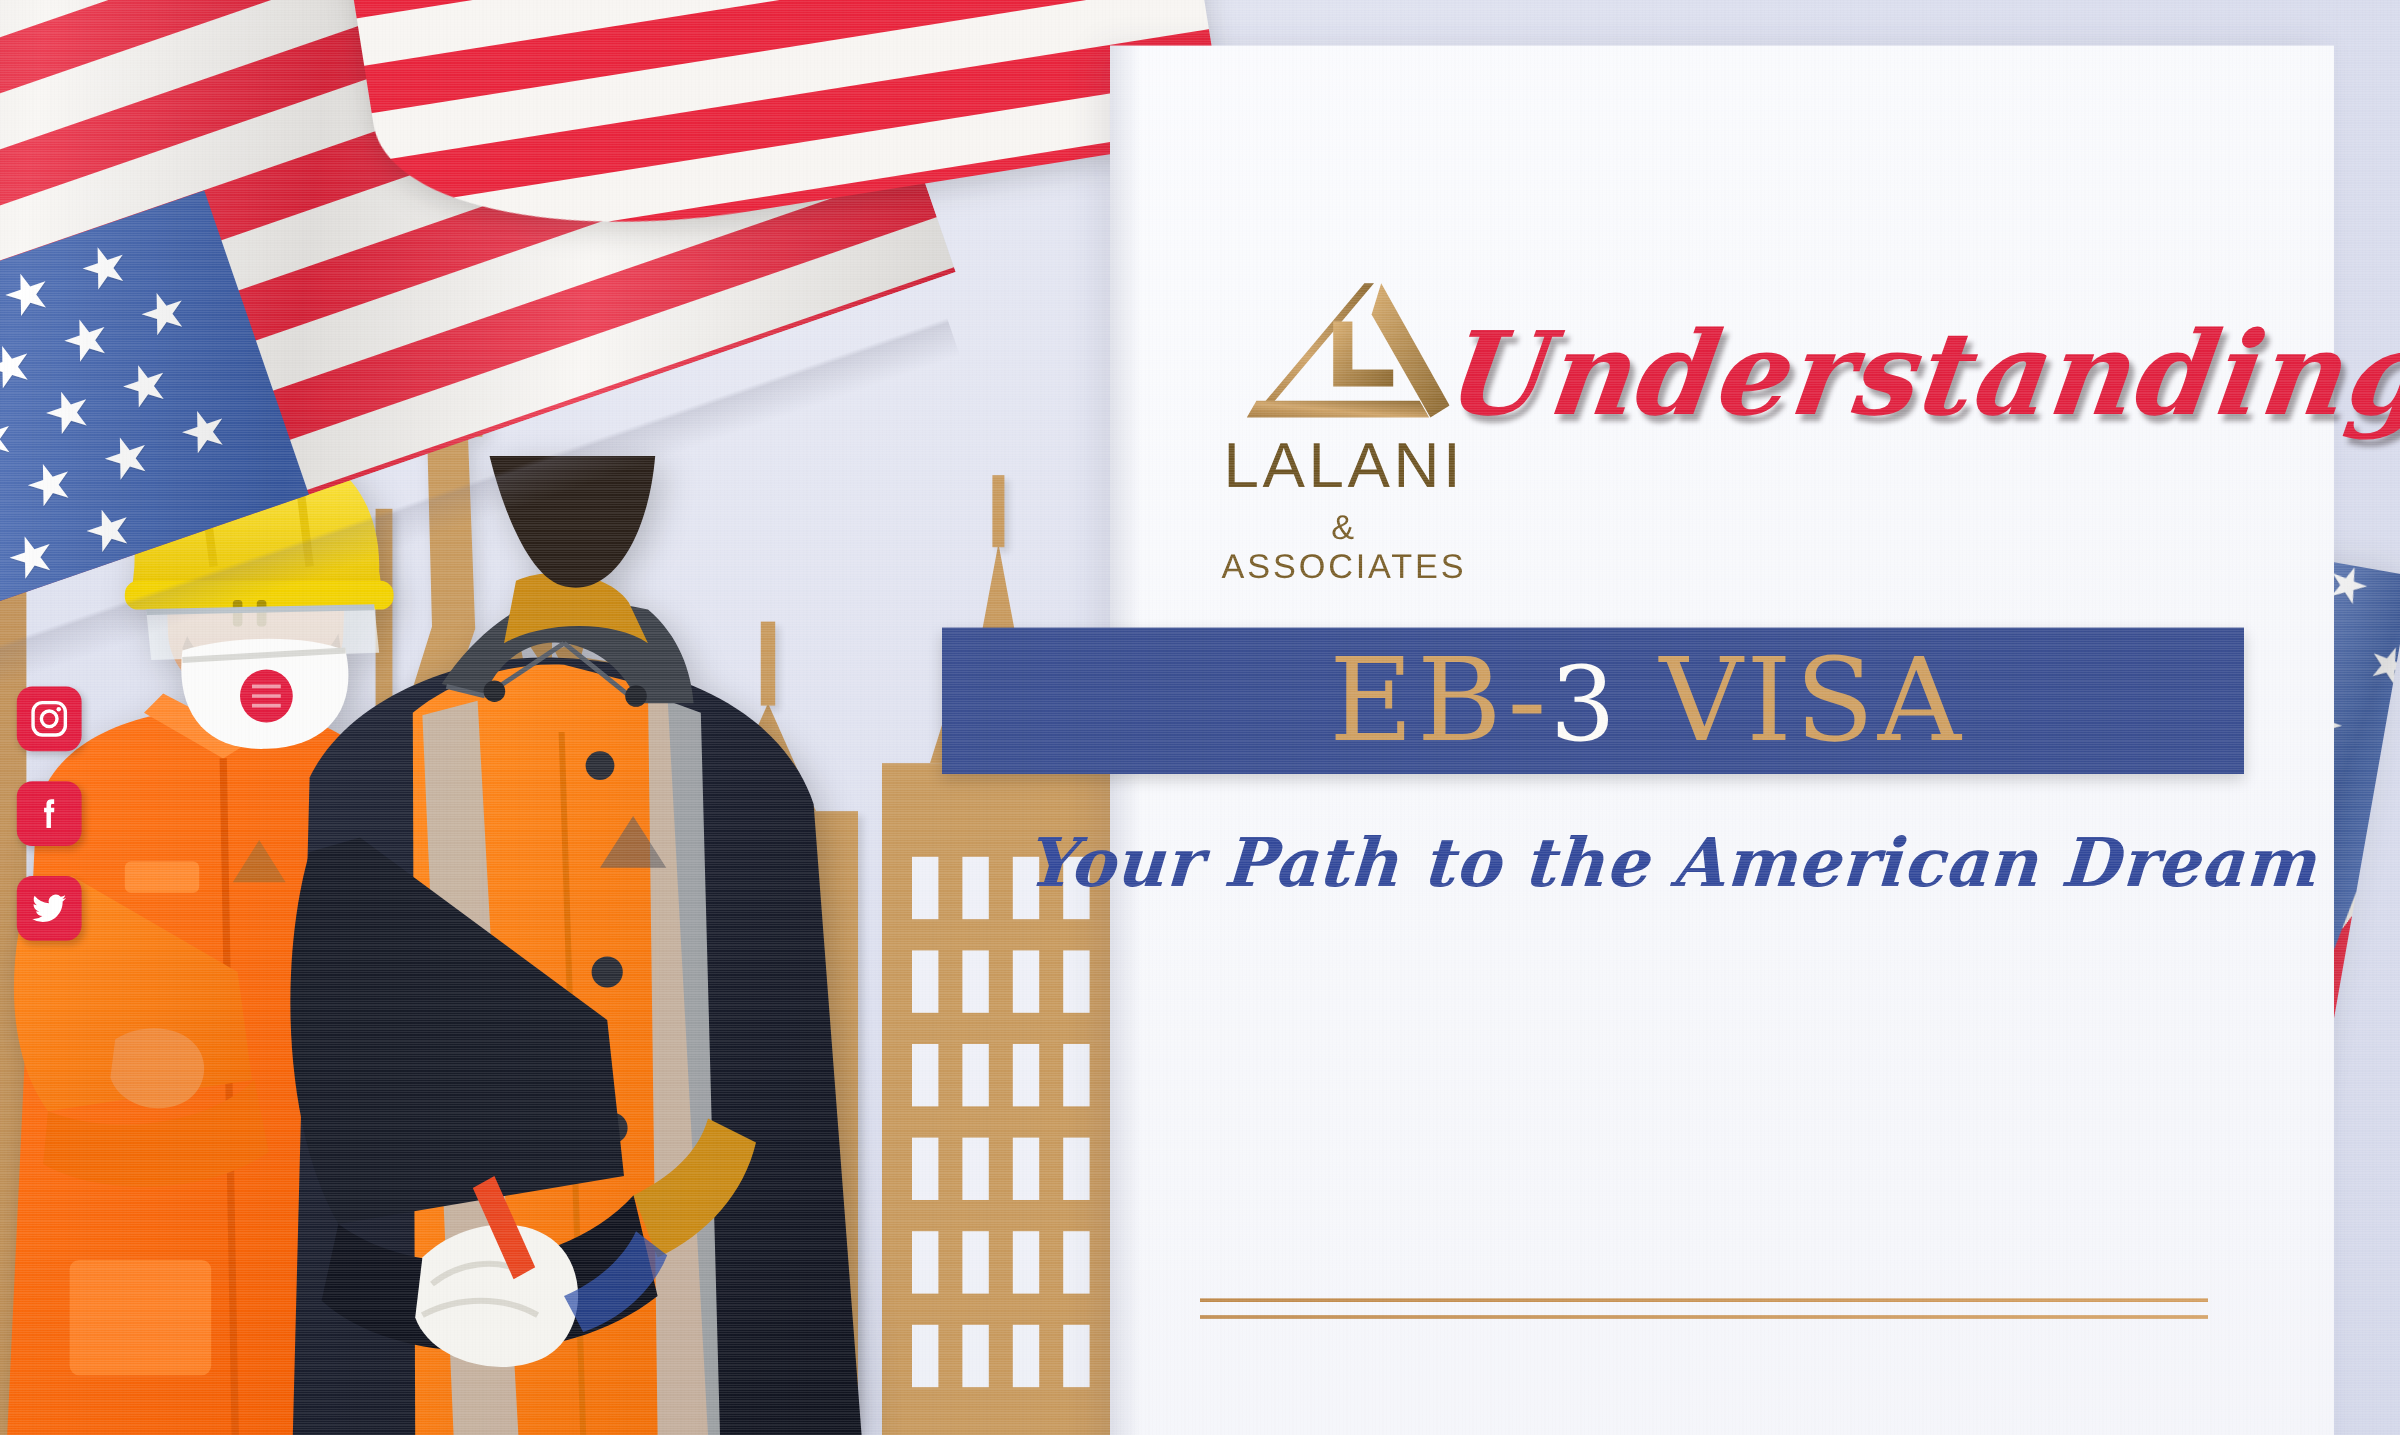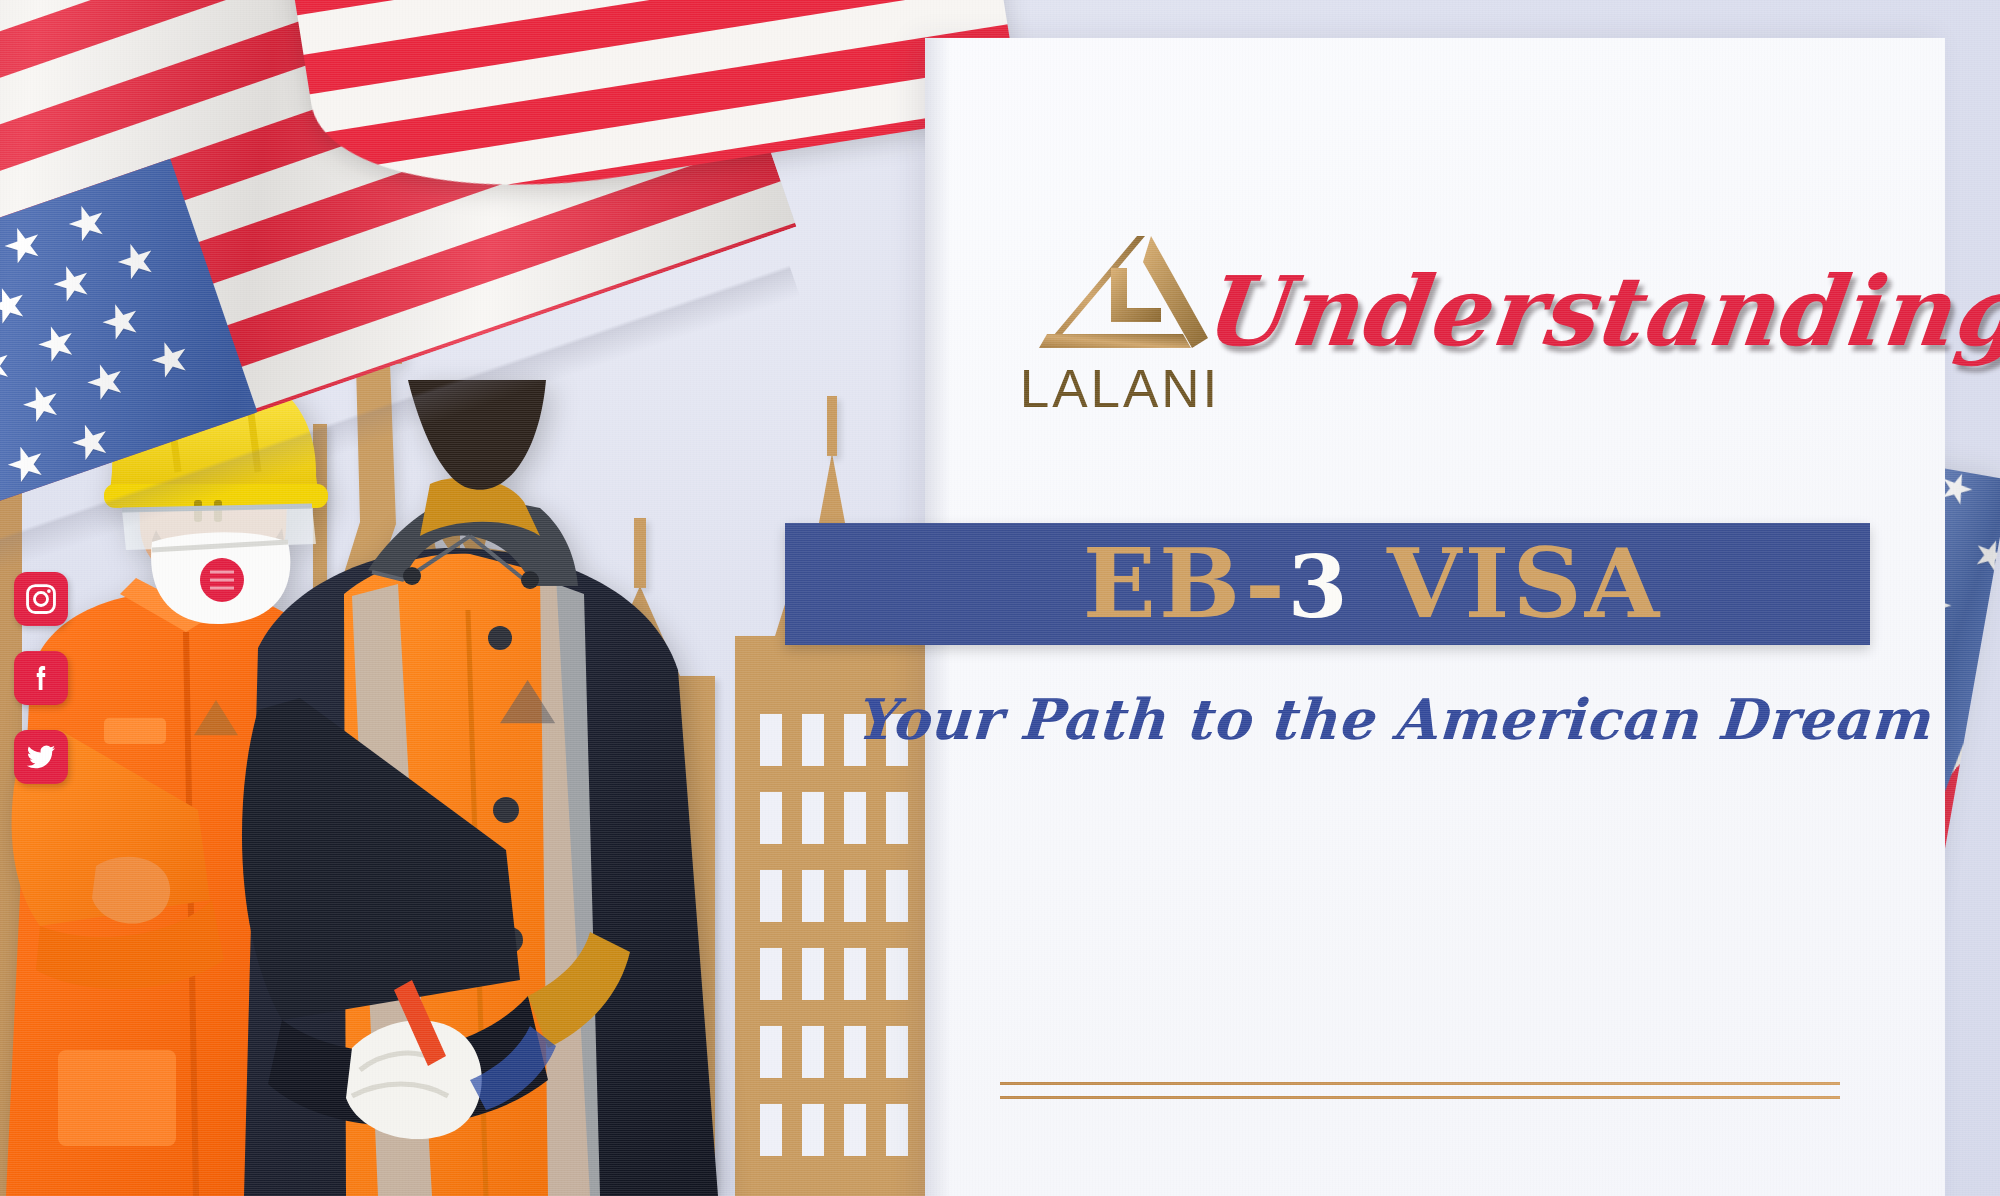--- a/index.html
+++ b/index.html
@@ -149,21 +149,21 @@
   
   .blue-bar{
     position:absolute; left:-140px; top:485px; width:1085px; height:122px;
     background:#3b4f91;
     box-shadow:0 5px 12px rgba(0,0,0,.18);
   }
   .blue-bar .title{
     position:absolute; left:0; right:0; top:50%; transform:translateY(-50%);
     text-align:center;
     font-family:"DejaVu Serif", serif;
-    font-weight:700; font-size:96px; letter-spacing:3px;
+    font-weight:400; font-size:96px; letter-spacing:3px;
     color:#cfa062; line-height:1;
     padding-left:90px;
     white-space:nowrap;
   }
   .blue-bar .title .three{ color:#fcfbf7; font-size:86px; }
 
   
   .tagline{
     position:absolute; left:-65px; top:648px; width:1040px; text-align:center;
     font-family:"DejaVu Serif", serif;
@@ -505,20 +505,21 @@
 
         <path d="M118 2 L175 104 L159 114 L110 28 Z" fill="url(#g2)"></path>
 
         <path d="M112 2 L26 104 L10 114 L104 2 Z" fill="url(#g1)"></path>
 
         <path d="M14 100 L150 100 L158 114 L6 114 Z" fill="url(#g1)"></path>
 
         <path d="M78 34 L94 34 L94 74 L128 74 L128 88 L78 88 Z" fill="url(#g2)"></path>
       </svg>
       <div class="logo-name">LALANI</div>
+      <div class="logo-sub">&amp; ASSOCIATES</div>
     </div>
 
     <div class="script-head">Understanding the</div>
 
     <div class="blue-bar">
       <div class="title">
         <span>EB-</span><span class="three">3</span><span> VISA</span>
       </div>
     </div>
 

